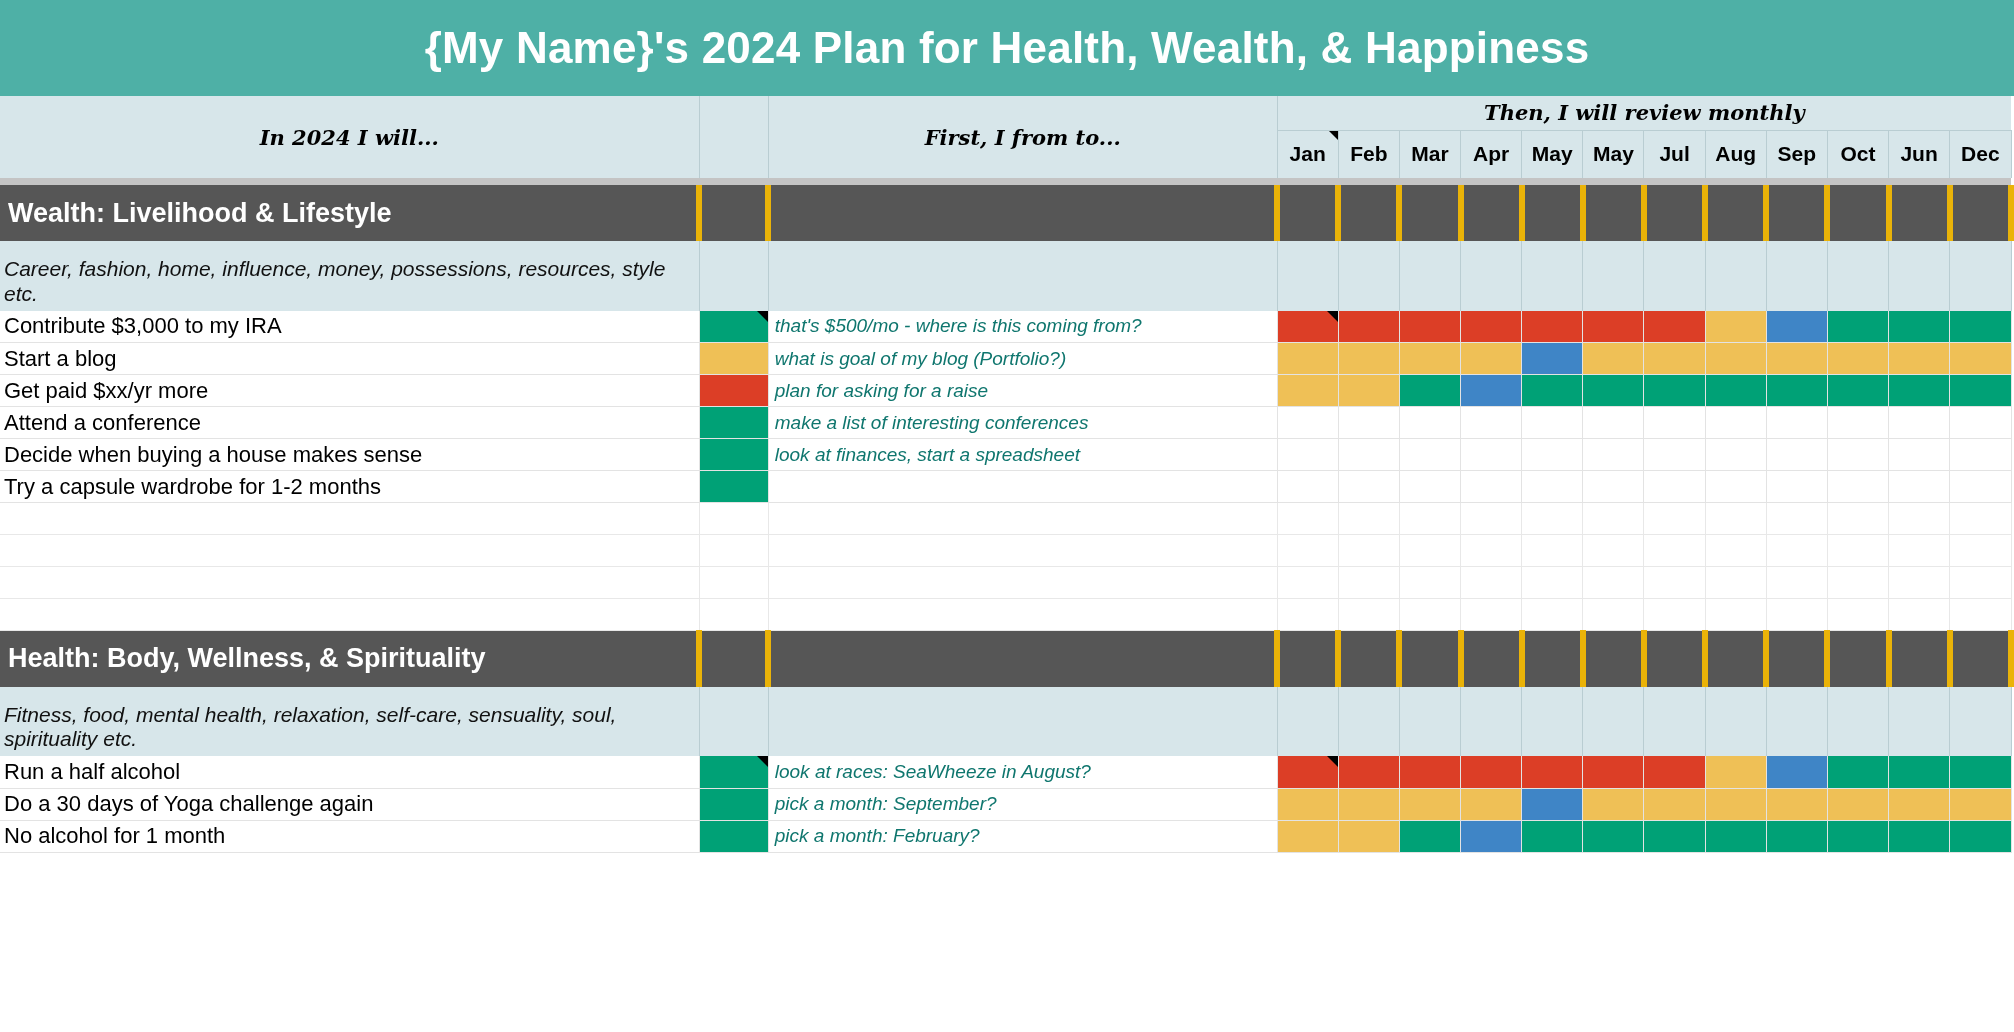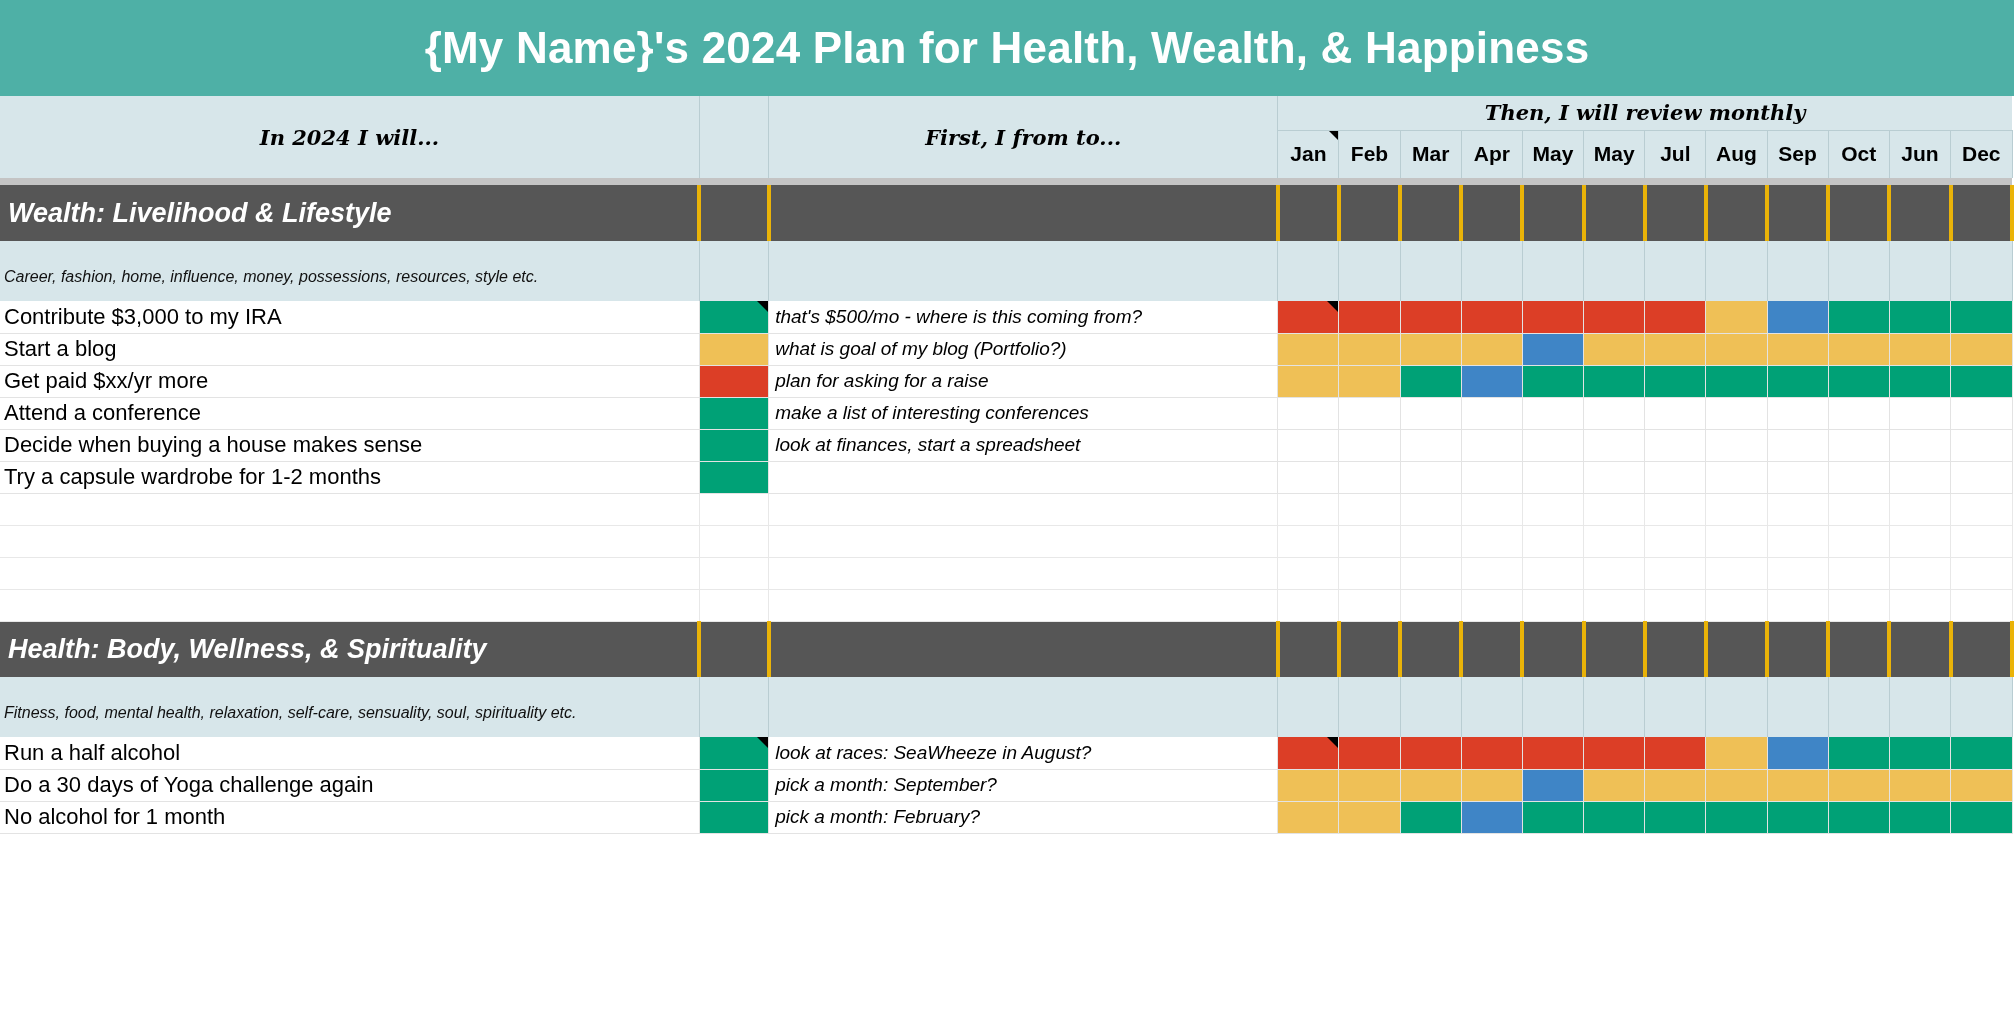--- a/index.html
+++ b/index.html
@@ -30,32 +30,32 @@
   .review-title{
       background:#d7e6ea;text-align:center;height:34px;
       font-family:"DejaVu Serif",serif;font-style:italic;font-weight:bold;font-size:22px;color:#111;
       border-bottom:1px solid #b9cdd2;}
   .mon-h{background:#d7e6ea;text-align:center;height:48px;font-size:19px;font-weight:bold;
          color:#111;border-right:1px solid #b9cdd2;border-left:1px solid #b9cdd2;position:relative;}
 
   .thickrule td{height:7px;background:#c4c4c4;padding:0;border:none;}
 
   
-  .section td{background:#565656;height:56px;border-right:4px solid #eab308;font-style:italic;}
+  .section td{background:#565656;height:56px;border-right:6px solid #eab308;}
   .section .sec-label{color:#fff;font-size:27px;font-weight:bold;padding-left:8px;text-align:left;}
 
   
   .descrow td{background:#d7e6ea;border-right:1px solid #b9cdd2;height:60px;}
-  .descrow .desc{font-style:italic;font-size:16px;color:#111;padding:16px 8px 4px 4px;
+  .descrow .desc{font-style:italic;font-size:21px;color:#111;padding:16px 8px 4px 4px;
                  line-height:1.18;text-align:left;vertical-align:middle;}
 
   
   .goalrow td{height:32px;border-bottom:1px solid #e3e3e3;border-right:1px solid #e3e3e3;}
   .goalrow .goal{padding-left:4px;font-size:22px;color:#000;text-align:left;white-space:nowrap;}
-  .goalrow .first{padding-left:6px;font-size:19px;font-style:italic;color:#000000;text-align:left;white-space:nowrap;}
+  .goalrow .first{padding-left:6px;font-size:19px;font-style:italic;color:#0f766e;text-align:left;white-space:nowrap;}
   .goalrow .mon{border-right:1px solid #e3e3e3;border-left:1px solid #e3e3e3;}
 
   
   td.status{border-right:1px solid #e3e3e3;position:relative;}
 
   
   .cmt{position:absolute;top:0;right:0;width:0;height:0;
        border-top:11px solid #000;border-left:11px solid transparent;}
   .cmt-hdr{position:absolute;top:0;right:0;width:0;height:0;
        border-top:9px solid #000;border-left:9px solid transparent;}

